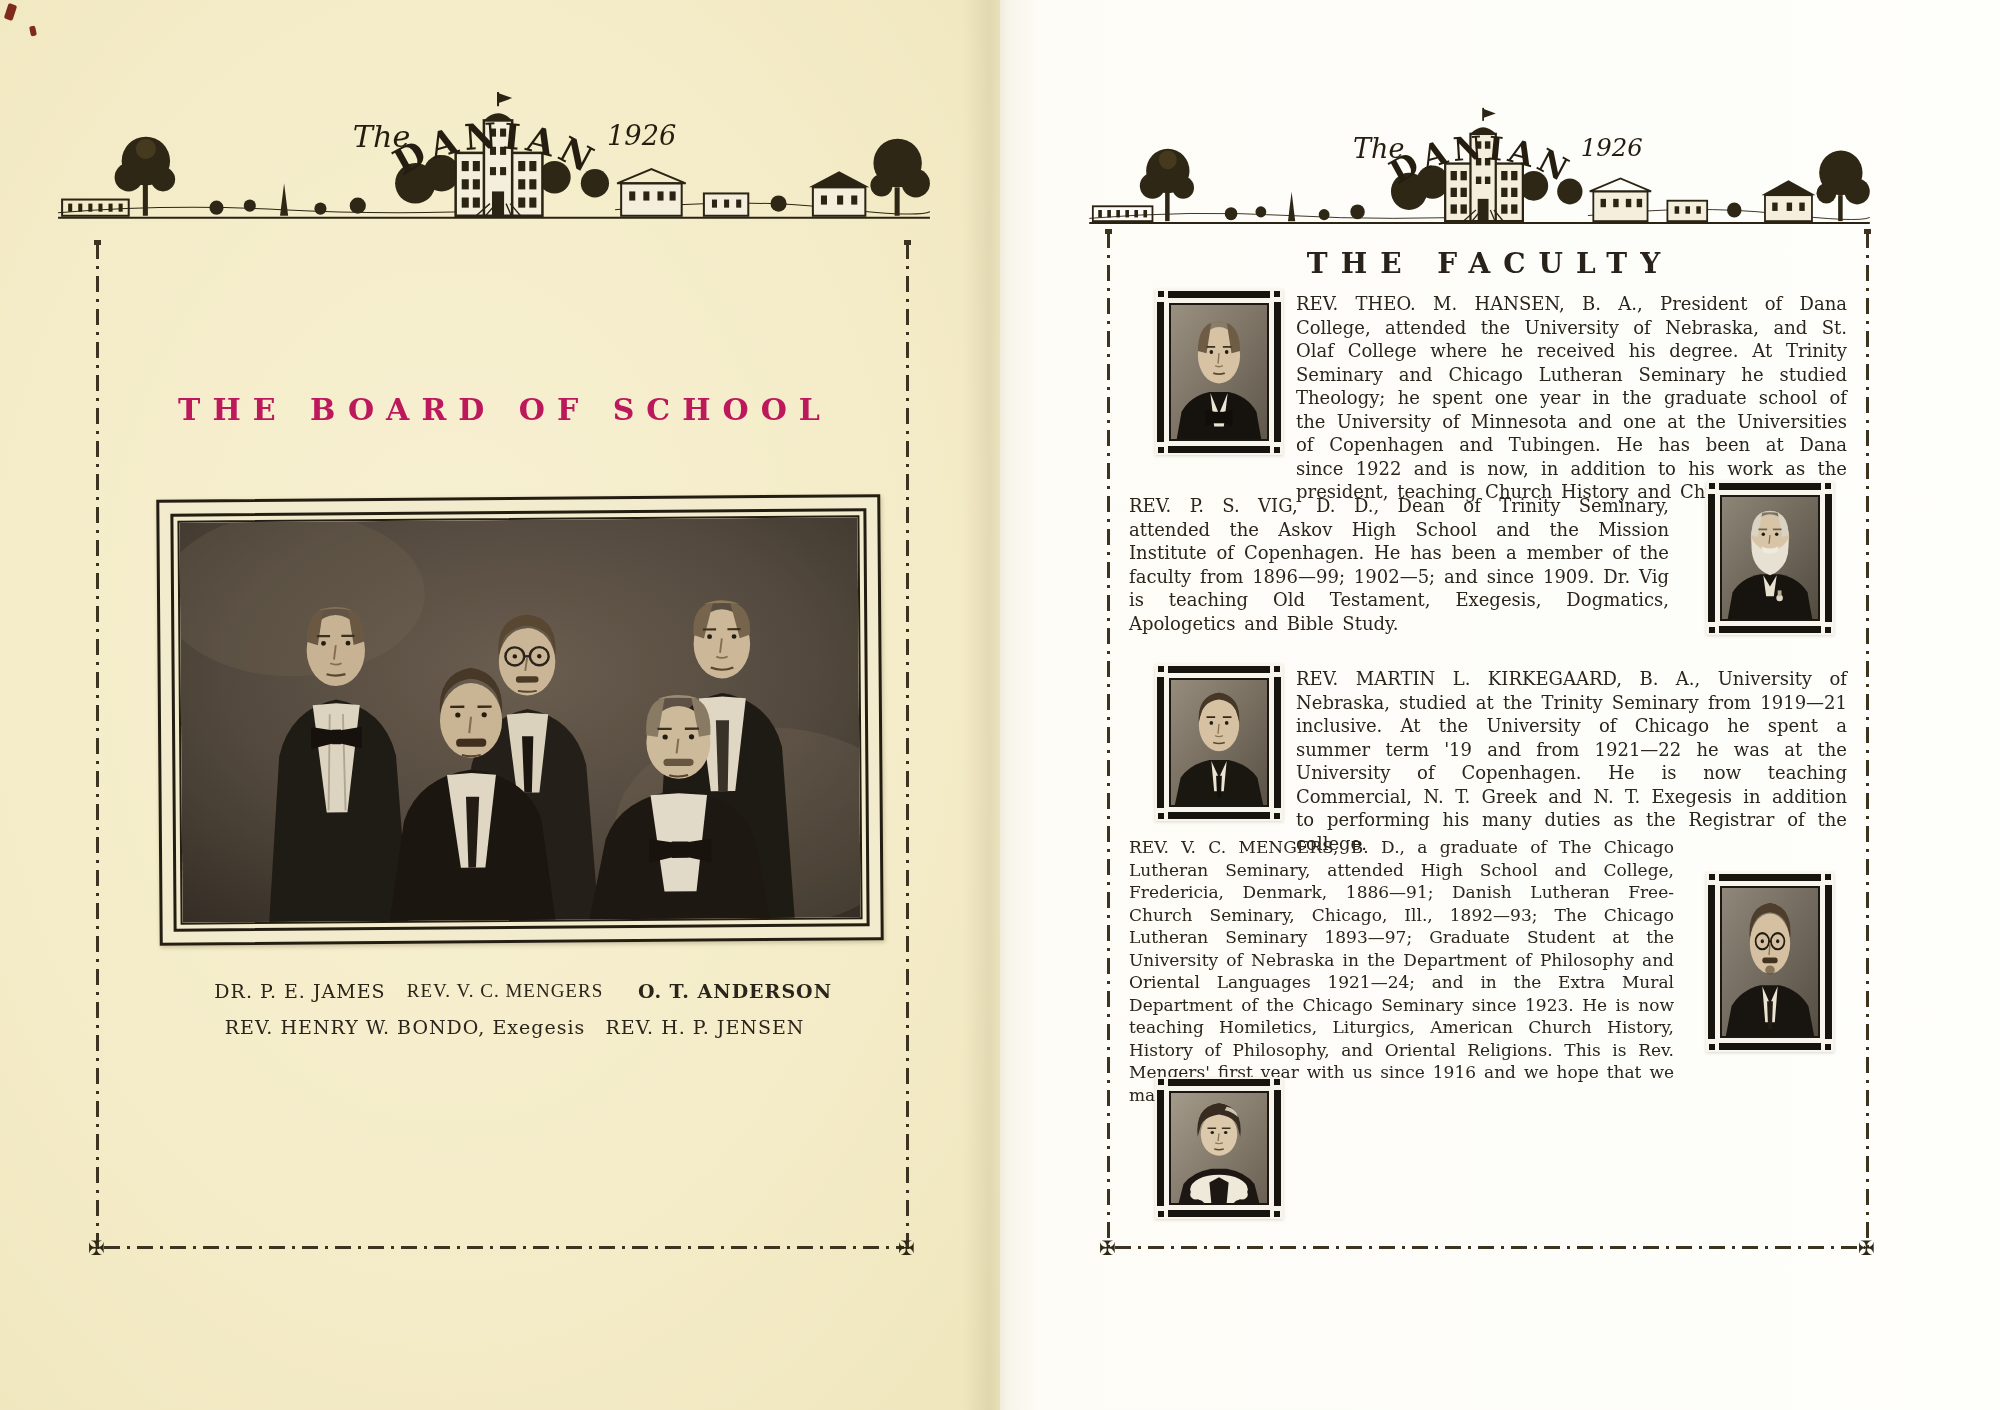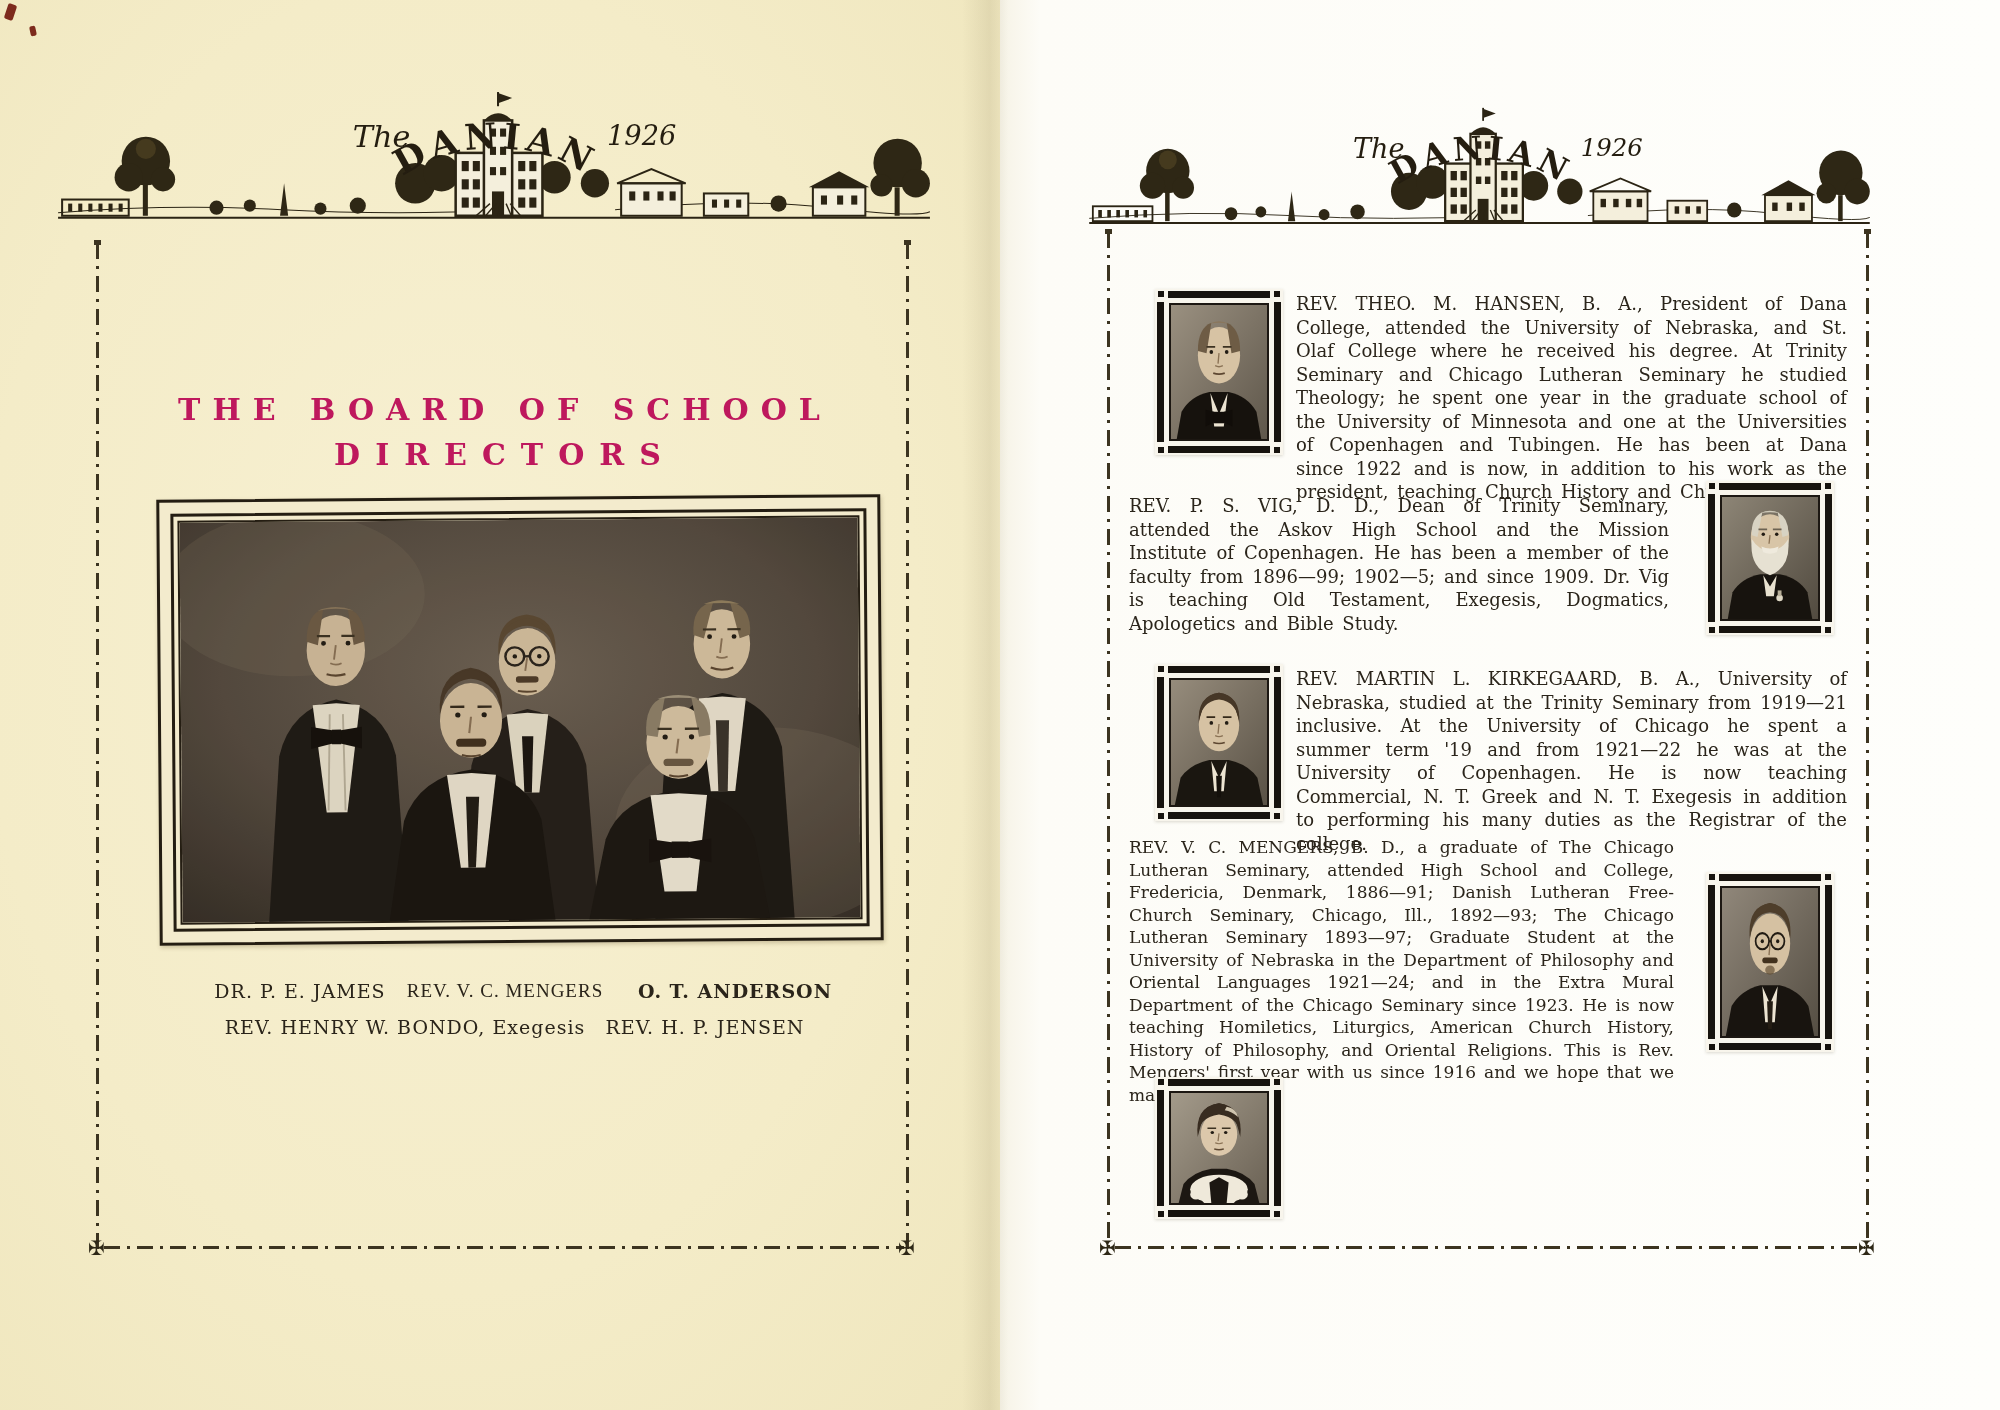--- a/index.html
+++ b/index.html
@@ -215,21 +215,20 @@
 
   <div class="vrule" style="left:1107px;top:232px;height:1017px;"></div>
   <div class="vrule" style="left:1866px;top:232px;height:1017px;"></div>
   <div class="hrule" style="left:1115px;top:1246px;width:750px;"></div>
   <div class="rule-tip" style="left:1105px;top:229px;"></div>
   <div class="rule-tip" style="left:1864px;top:229px;"></div>
   <span class="corner-cross" style="left:1099px;top:1238px;">✠</span>
   <span class="corner-cross" style="left:1858px;top:1238px;">✠</span>
 
   <div class="lp-title" id="lp-title1">THE BOARD OF SCHOOL</div>
-  <div class="lp-title" id="lp-title2">DIRECTORS</div>
 
   <div id="board-photo-frame">
     <div class="mid">
         <div class="inner">
       <svg viewBox="0 0 720 440" preserveAspectRatio="none">
         <defs>
           <radialGradient id="gpbg" cx="50%" cy="38%" r="80%">
             <stop offset="0%" stop-color="#6e6254"></stop>
                 <stop offset="55%" stop-color="#554b40"></stop>
             <stop offset="100%" stop-color="#352e26"></stop>
@@ -329,20 +328,21 @@
     </div>
       </div>
   </div>
 
   <span class="caption" style="left:300px;top:980px;">DR. P. E. JAMES</span>
   <span class="caption" style="left:505px;top:980px;font-family:Liberation Serif, serif;">REV. V. C. MENGERS</span>
   <span class="caption" style="left:735px;top:980px;font-weight:bold;">O. T. ANDERSON</span>
   <span class="caption" style="left:405px;top:1016px;">REV. HENRY W. BONDO, Exegesis</span>
   <span class="caption" style="left:705px;top:1016px;">REV. H. P. JENSEN</span>
 
+  <div id="rp-title">THE FACULTY</div>
 
   <div class="pframe" style="left:1155px;top:289px;width:128px;height:166px;">
     <div class="bar t"></div>
       <div class="bar b"></div>
       <div class="bar l"></div>
       <div class="bar r"></div>
     <div class="sq tl"></div>
       <div class="sq tr"></div>
       <div class="sq bl"></div>
       <div class="sq br"></div>

